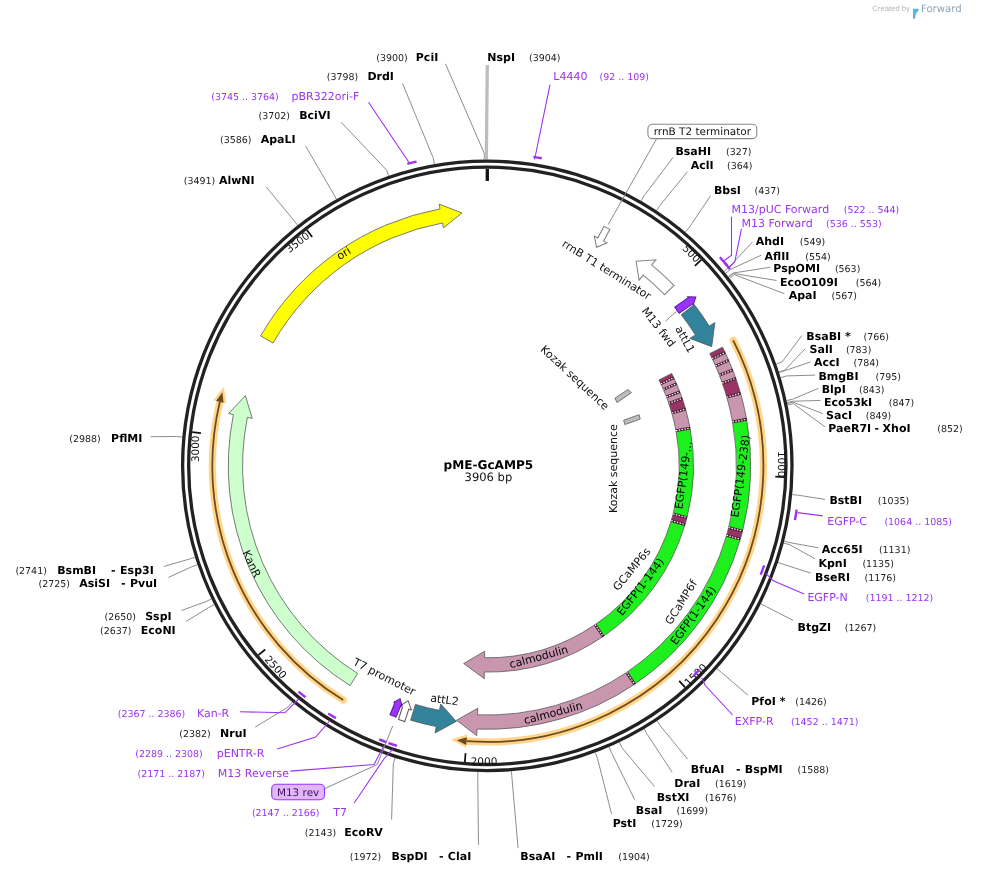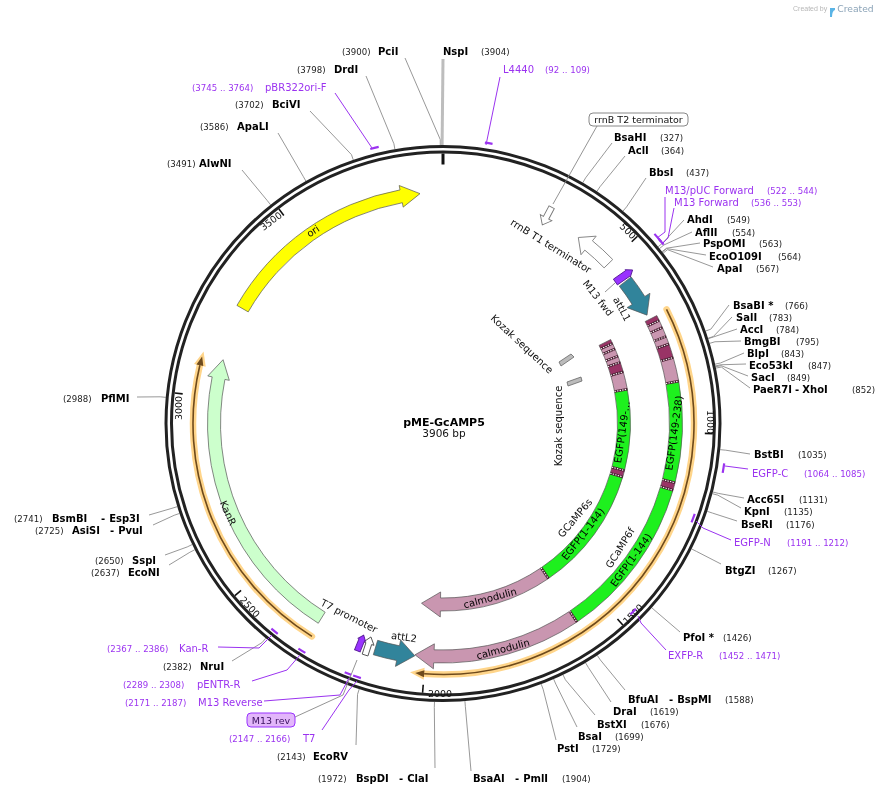--- a/index.html
+++ b/index.html
@@ -25,21 +25,21 @@
 </head>
 <body>
 
 <div id="watermark">
   <span class="wm-prefix">Created by</span>
   <span class="wm-logo">
     <svg width="7" height="11" viewBox="0 0 7 11">
         <path d="M1 1 L6 1 L6 3 Q3 4 3 10 L1 10 Z" fill="#5ab4e6"></path>
       </svg>
   </span>
-  <span class="wm-brand">Created</span>
+  <span class="wm-brand">Forward</span>
 </div>
 
 <svg id="map-svg" width="892" height="796" viewBox="0 0 892 796" xmlns="http://www.w3.org/2000/svg">
   <g id="layer-enzymes">
       <g>
         <polyline points="582.83,182.65 585.59,177.89 612.00,143.00" fill="none" stroke="#8c8c8c" stroke-width="0.9"></polyline>
         <text y="141"><tspan x="614" class="enz-name">BsaHI</tspan><tspan x="660" class="enz-pos">(327)</tspan></text>
       </g>
       <g>
         <polyline points="596.91,191.39 599.95,186.81 625.00,156.00" fill="none" stroke="#8c8c8c" stroke-width="0.9"></polyline>

